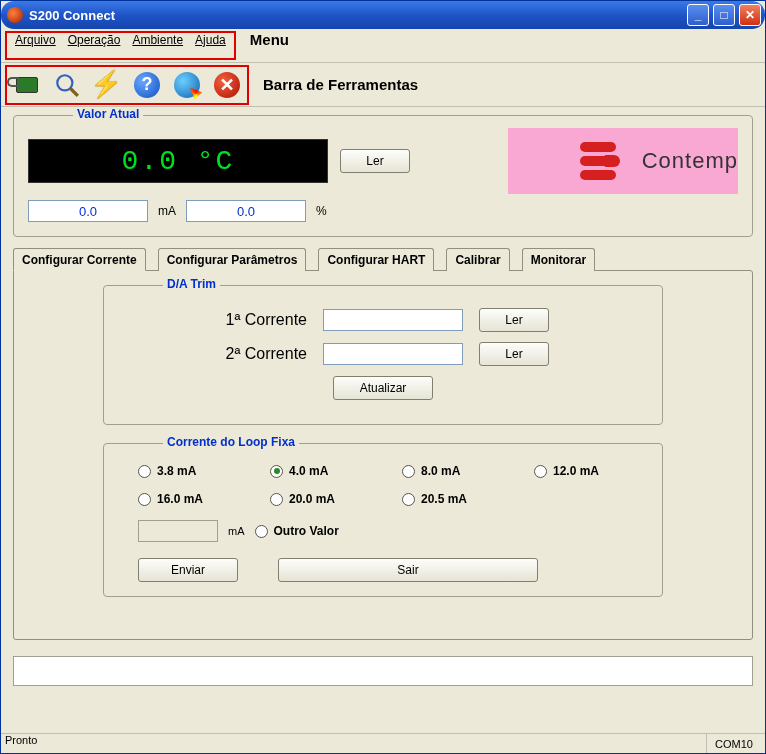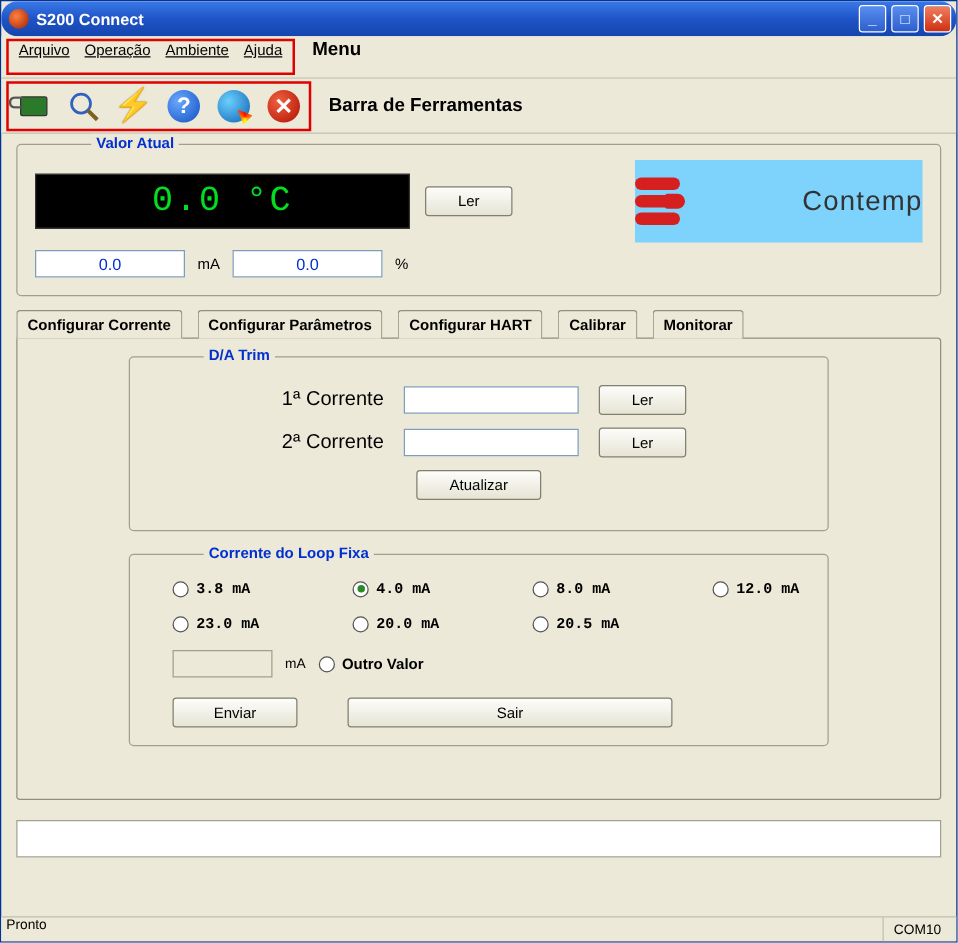--- a/index.html
+++ b/index.html
@@ -144,22 +144,22 @@
     min-width: 70px;
     background: linear-gradient(#fdfdfb,#e6e4d4);
     border: 1px solid #808070;
     border-radius: 3px;
     font-size: 12px;
     cursor: pointer;
     padding: 0 14px;
   }
   .logo-box{
     width: 230px; height: 66px;
-    background: #7dd3fc;
-    display:flex; align-items:center; justify-content:space-between;
+    background: #f9a8d4;
+    display:flex; align-items:center; justify-content:flex-end;
     gap:26px;
     margin-left:auto;
   }
   .logo-mark{width:36px;height:36px;position:relative;display:flex;align-items:center;justify-content:center;}
   .logo-mark .ring{width:36px;height:10px;border-radius:5px;background:#d62020;}
   .logo-mark .stack{display:flex;flex-direction:column;gap:4px;}
   .logo-mark .plug{position:absolute;right:-4px;top:12px;width:16px;height:12px;background:#d62020;border-radius:2px 6px 6px 2px;}
   .logo-text{font-size:22px;color:#333;letter-spacing:1px;}
   .sub-row{display:flex;align-items:center;gap:10px;margin-top:6px;}
   .num-input{
@@ -188,21 +188,21 @@
     border:1px solid #909080;
     padding:14px 24px 18px;
     background:#ece9d8;
     min-height:370px;
     border-radius: 0 3px 3px 3px;
   }
   .inner-group{ margin:0 auto 18px; max-width:560px; }
   .form-row{display:flex;align-items:center;gap:16px;margin:10px 0;justify-content:center;}
   .form-row label{width:90px;text-align:right;font-size:16px;}
   .text-input{width:140px;height:22px;background:#fff;border:1px solid #7f9db9;}
-  .radio-grid{display:grid;grid-template-columns:repeat(4,120px);gap:14px 24px;margin:8px 0 14px;padding-left:20px;font-family:Liberation Mono, monospace;}
+  .radio-grid{display:grid;grid-template-columns:repeat(4,120px);gap:14px 12px;margin:8px 0 14px;padding-left:20px;}
   .radio-item{display:flex;align-items:center;gap:6px;font-size:12px;font-weight:bold;}
   .radio{width:13px;height:13px;border:1px solid #555;border-radius:50%;background:#fff;display:inline-flex;align-items:center;justify-content:center;}
   .radio.checked::after{content:"";width:6px;height:6px;background:#2a8a2a;border-radius:50%;}
   .outro-row{display:flex;align-items:center;gap:10px;padding-left:20px;margin-bottom:16px;}
   .outro-input{width:80px;height:22px;background:#ece9d8;border:1px solid #a0a090;}
   .btn-row{display:flex;gap:40px;padding-left:20px;}
   .btn.wide{min-width:100px;}
   .btn.xwide{min-width:260px;}
 
   
@@ -339,21 +339,21 @@
         <div class="radio-item">
             <span class="radio"></span>
             <span>8.0 mA</span>
           </div>
         <div class="radio-item">
             <span class="radio"></span>
             <span>12.0 mA</span>
           </div>
         <div class="radio-item">
             <span class="radio"></span>
-            <span>23.0 mA</span>
+            <span>16.0 mA</span>
           </div>
         <div class="radio-item">
             <span class="radio"></span>
             <span>20.0 mA</span>
           </div>
         <div class="radio-item">
             <span class="radio"></span>
             <span>20.5 mA</span>
           </div>
       </div>

